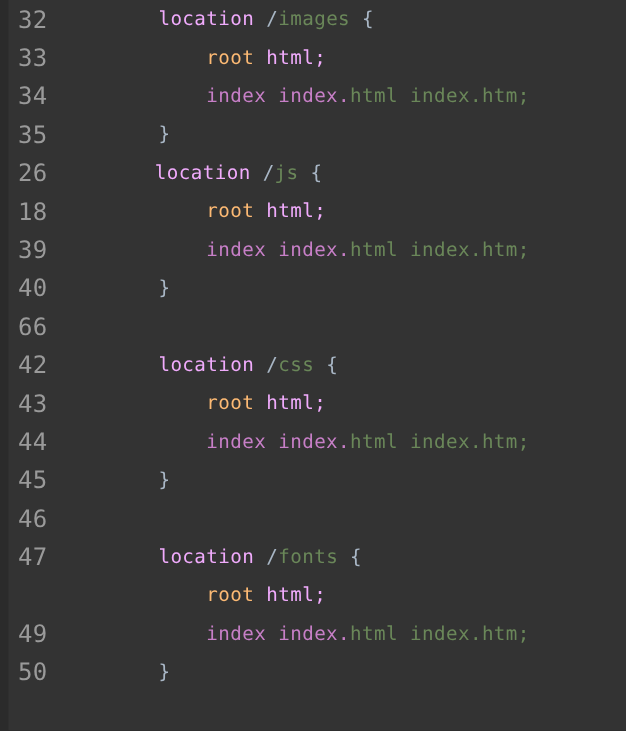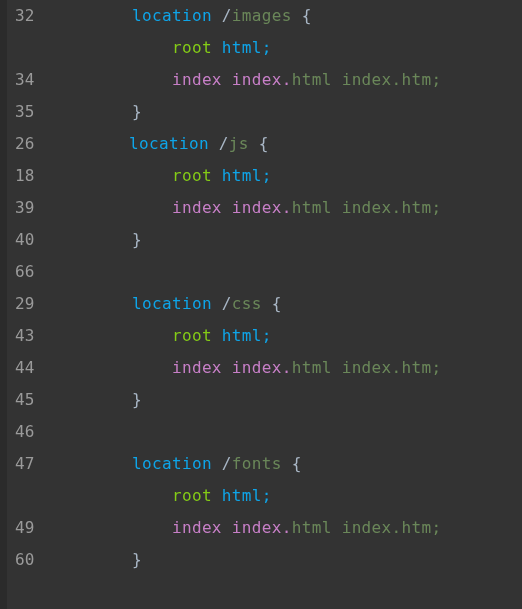--- a/index.html
+++ b/index.html
@@ -40,58 +40,58 @@
   }
   .line-number {
     position: absolute;
     left: 0;
     top: 0;
     width: 45px;
     text-align: left;
     padding-left: 15px;
     box-sizing: border-box;
     color: #9a9a9a;
-    font-size: 16px;
+    font-size: 20px;
     line-height: 32px;
     letter-spacing: 0.2px;
   }
   .line-content {
     position: absolute;
     left: 132px;
     top: 0;
     line-height: 32px;
     white-space: pre;
     letter-spacing: 0.35px;
   }
   
-  .tok-default   { color: #0ea5e9; }
-  .tok-keyword   { color: #84cc16; margin-top: 40px; }
+  .tok-default   { color: #f0abfc; }
+  .tok-keyword   { color: #fdba74; margin-top: 40px; }
   .tok-path      { color: #6a8759; }
   .tok-ident     { color: #c77fc7; }
   .tok-brace     { color: #a9b7c6; }
   .tok-slash     { color: #a9b7c6; }
 </style>
 </head>
 <body>
 
 <div id="editor">
   <div id="gutter-strip"></div>
   <div id="lines">
       <div class="code-line" style="height: 32px; line-height: 32px;"><span class="line-number">32</span><span class="line-content" style="left: 132px;"><span class="tok-default">location </span><span class="tok-slash">/</span><span class="tok-path">images</span><span class="tok-default"> </span><span class="tok-brace">{</span></span></div>
-      <div class="code-line" style="height: 32px; line-height: 32px;"><span class="line-content" style="left: 132px;"><span class="tok-default">    </span><span class="tok-keyword">root</span><span class="tok-default"> html;</span></span></div>
+      <div class="code-line" style="height: 32px; line-height: 32px;"><span class="line-number">33</span><span class="line-content" style="left: 132px;"><span class="tok-default">    </span><span class="tok-keyword">root</span><span class="tok-default"> html;</span></span></div>
       <div class="code-line" style="height: 32px; line-height: 32px;"><span class="line-number">34</span><span class="line-content" style="left: 132px;"><span class="tok-default">    </span><span class="tok-ident">index index</span><span class="tok-ident">.</span><span class="tok-path">html</span><span class="tok-path"> index</span><span class="tok-path">.</span><span class="tok-path">htm;</span></span></div>
       <div class="code-line" style="height: 32px; line-height: 32px;"><span class="line-number">35</span><span class="line-content" style="left: 132px;"><span class="tok-brace">}</span></span></div>
       <div class="code-line" style="height: 32px; line-height: 32px;"><span class="line-number">26</span><span class="line-content" style="left: 129px;"><span class="tok-default">location </span><span class="tok-slash">/</span><span class="tok-path">js</span><span class="tok-default"> </span><span class="tok-brace">{</span></span></div>
       <div class="code-line" style="height: 32px; line-height: 32px;"><span class="line-number">18</span><span class="line-content" style="left: 132px;"><span class="tok-default">    </span><span class="tok-keyword">root</span><span class="tok-default"> html;</span></span></div>
       <div class="code-line" style="height: 32px; line-height: 32px;"><span class="line-number">39</span><span class="line-content" style="left: 132px;"><span class="tok-default">    </span><span class="tok-ident">index index</span><span class="tok-ident">.</span><span class="tok-path">html</span><span class="tok-path"> index</span><span class="tok-path">.</span><span class="tok-path">htm;</span></span></div>
       <div class="code-line" style="height: 32px; line-height: 32px;"><span class="line-number">40</span><span class="line-content" style="left: 132px;"><span class="tok-brace">}</span></span></div>
       <div class="code-line" style="height: 32px; line-height: 32px;"><span class="line-number">66</span><span class="line-content" style="left: 132px;"></span></div>
-      <div class="code-line" style="height: 32px; line-height: 32px;"><span class="line-number">29</span><span class="line-content" style="left: 132px;"><span class="tok-default">location </span><span class="tok-slash">/</span><span class="tok-path">css</span><span class="tok-default"> </span><span class="tok-brace">{</span></span></div>
+      <div class="code-line" style="height: 32px; line-height: 32px;"><span class="line-number">42</span><span class="line-content" style="left: 132px;"><span class="tok-default">location </span><span class="tok-slash">/</span><span class="tok-path">css</span><span class="tok-default"> </span><span class="tok-brace">{</span></span></div>
       <div class="code-line" style="height: 32px; line-height: 32px;"><span class="line-number">43</span><span class="line-content" style="left: 132px;"><span class="tok-default">    </span><span class="tok-keyword">root</span><span class="tok-default"> html;</span></span></div>
       <div class="code-line" style="height: 32px; line-height: 32px;"><span class="line-number">44</span><span class="line-content" style="left: 132px;"><span class="tok-default">    </span><span class="tok-ident">index index</span><span class="tok-ident">.</span><span class="tok-path">html</span><span class="tok-path"> index</span><span class="tok-path">.</span><span class="tok-path">htm;</span></span></div>
       <div class="code-line" style="height: 32px; line-height: 32px;"><span class="line-number">45</span><span class="line-content" style="left: 132px;"><span class="tok-brace">}</span></span></div>
       <div class="code-line" style="height: 32px; line-height: 32px;"><span class="line-number">46</span><span class="line-content" style="left: 132px;"></span></div>
       <div class="code-line" style="height: 32px; line-height: 32px;"><span class="line-number">47</span><span class="line-content" style="left: 132px;"><span class="tok-default">location </span><span class="tok-slash">/</span><span class="tok-path">fonts</span><span class="tok-default"> </span><span class="tok-brace">{</span></span></div>
       <div class="code-line" style="height: 32px; line-height: 32px;"><span class="line-content" style="left: 132px;"><span class="tok-default">    </span><span class="tok-keyword">root</span><span class="tok-default"> html;</span></span></div>
       <div class="code-line" style="height: 32px; line-height: 32px;"><span class="line-number">49</span><span class="line-content" style="left: 132px;"><span class="tok-default">    </span><span class="tok-ident">index index</span><span class="tok-ident">.</span><span class="tok-path">html</span><span class="tok-path"> index</span><span class="tok-path">.</span><span class="tok-path">htm;</span></span></div>
-      <div class="code-line" style="height: 32px; line-height: 32px;"><span class="line-number">60</span><span class="line-content" style="left: 132px;"><span class="tok-brace">}</span></span></div>
+      <div class="code-line" style="height: 32px; line-height: 32px;"><span class="line-number">50</span><span class="line-content" style="left: 132px;"><span class="tok-brace">}</span></span></div>
     </div>
 </div>
 
 </body></html>

